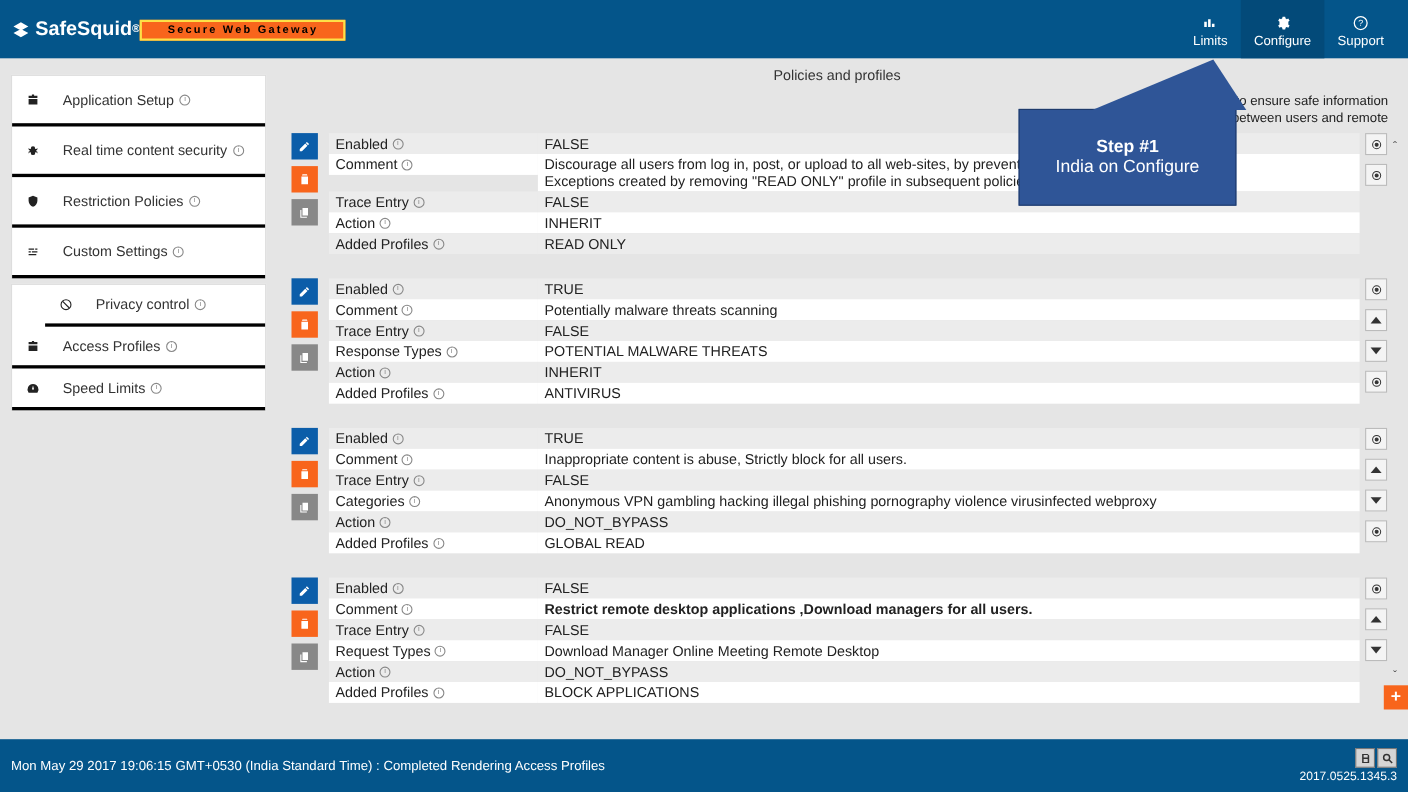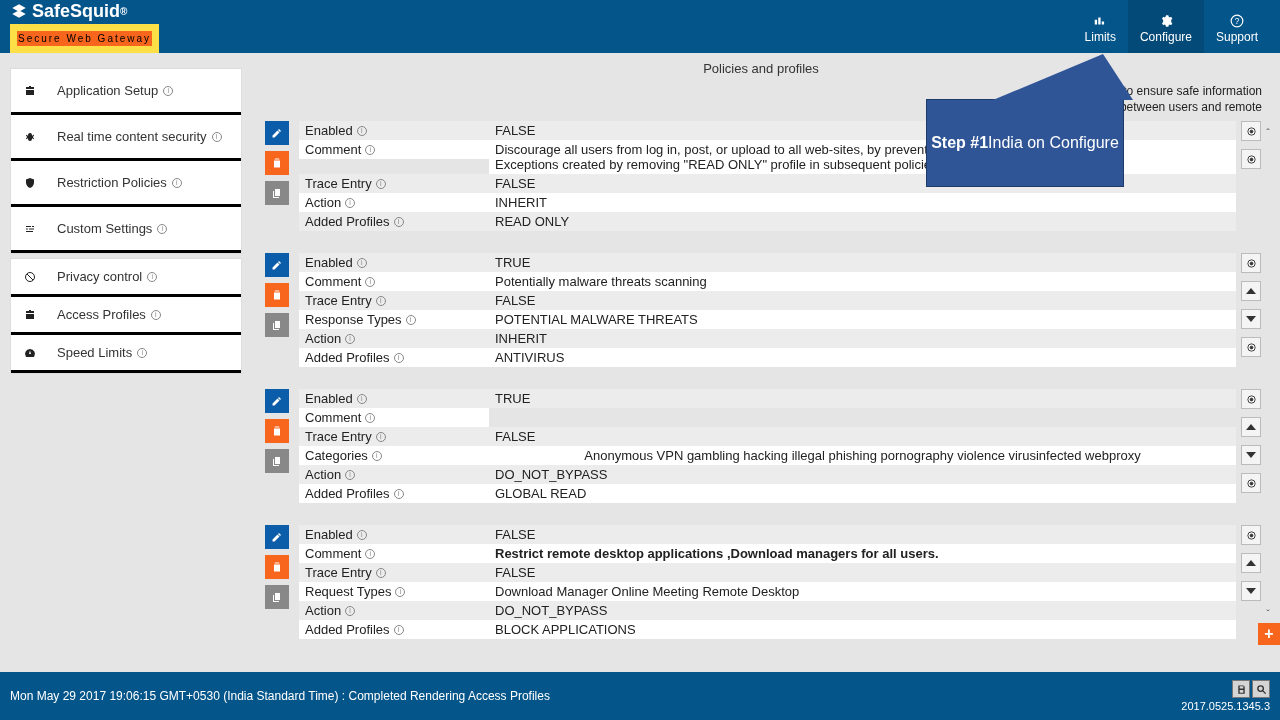--- a/index.html
+++ b/index.html
@@ -1,21 +1,21 @@
 <!DOCTYPE html>
 <html><head>
 <meta charset="utf-8">
 <style>
 * { margin: 0; padding: 0; box-sizing: border-box; }
 body { font-family: "Segoe UI", Arial, sans-serif; font-size: 13px; background: #e5e5e5; width: 1280px; height: 720px; overflow: hidden; position: relative; }
 .topbar { background: #04558a; height: 53px; display: flex; align-items: center; padding: 0 10px; justify-content: space-between; }
-.logo-block { display: flex; flex-direction: column; color: #fff; }
+.logo-block { display: flex; flex-direction: row; color: #fff; }
 .logo-row { display: flex; align-items: center; font-size: 18px; font-weight: bold; }
 .logo-row svg { margin-right: 4px; }
-.logo-tag { background: #f8651c; color: #000; font-size: 10px; letter-spacing: 2px; padding: 2px 1px; margin-top: 2px; border: 7px solid #fde047; }
+.logo-tag { background: #f8651c; color: #000; font-size: 10px; letter-spacing: 2px; padding: 2px 23px; margin-top: 2px; border: 2px solid #fde047; font-weight: bold; }
 .topnav { display: flex; height: 100%; }
 .topnav-item { color: #fff; text-align: center; padding: 8px 12px 4px; font-size: 12px; cursor: pointer; display: flex; flex-direction: column; justify-content: center; }
 .topnav-item.active { background: #034a79; }
 .topnav-item svg { margin: 0 auto 2px; }
 .body-wrap { display: flex; height: 620px; }
 .sidebar { width: 252px; padding: 15px 10px 10px 10px; }
 .side-panel { background: #fff; border: 1px solid #ddd; }
 .side-item { padding: 14px 12px; border-bottom: 3px solid #000000; display: flex; align-items: center; color: #333; cursor: pointer; }
 .side-item svg, .side-item .icon { margin-right: 10px; color: #222; }
 .side-item .info { width: 10px; height: 10px; border-radius: 50%; border: 1px solid #888; display: inline-flex; align-items: center; justify-content: center; font-size: 7px; color: #888; margin-left: 5px; }
@@ -40,21 +40,21 @@
 .side-btn { width: 20px; height: 20px; border: 1px solid #bbb; background: #f4f4f4; display: flex; align-items: center; justify-content: center; margin-bottom: 8px; cursor: pointer; font-size: 10px; color: #333; }
 .caret-up { width:0; height:0; border-left:5px solid transparent; border-right:5px solid transparent; border-bottom:6px solid #333; }
 .caret-down { width:0; height:0; border-left:5px solid transparent; border-right:5px solid transparent; border-top:6px solid #333; }
 .fab { position: absolute; right: 0; bottom: 28px; width: 22px; height: 22px; background: #f8651c; color: #fff; display: flex; align-items: center; justify-content: center; font-size: 16px; font-weight: bold; cursor: pointer; }
 .scrollmark-up { position:absolute; right:10px; top:74px; font-size:11px; color:#555; }
 .scrollmark-down { position:absolute; right:10px; bottom:53px; font-size:11px; color:#555; }
 .statusbar { position: absolute; bottom: 0; left: 0; right: 0; height: 48px; background: #04558a; color: #fff; display: flex; align-items: center; padding: 0 10px; font-size: 12px; justify-content: space-between; }
 .status-right { display: flex; flex-direction: column; align-items: flex-end; }
 .status-icons { display: flex; margin-bottom: 2px; }
 .status-icon-btn { width: 18px; height: 18px; background: #d5d5d5; border: 1px solid #777; margin-left: 2px; display: flex; align-items: center; justify-content: center; color: #333; cursor: pointer; font-size: 11px; }
-.callout { position: absolute; top: 99px; left: 926px; width: 198px; height: 88px; background: #2f5597; color: #fff; display: flex; flex-direction: row; align-items: center; justify-content: center; font-size: 16px; border: 1px solid #1e3a6b; z-index: 10; }
+.callout { position: absolute; top: 99px; left: 926px; width: 198px; height: 88px; background: #2f5597; color: #fff; display: flex; flex-direction: column; align-items: center; justify-content: center; font-size: 16px; border: 1px solid #1e3a6b; z-index: 10; }
 .callout::before { content:""; position:absolute; top:-46px; right:-10px; width:0; height:0; border-left: 110px solid transparent; border-right: 30px solid transparent; border-bottom: 46px solid #2f5597; }
 </style>
 </head>
 <body>
 
 <div class="topbar">
   <div class="logo-block">
     <div class="logo-row">
       <svg width="18" height="18" viewBox="0 0 24 24" fill="#fff">
           <path d="M21 16l-9 5-9-5 9-5 9 5zM12 3l9 5-9 5-9-5 9-5z"></path>
@@ -118,21 +118,21 @@
       </div>
       <div class="side-item">
         <svg width="14" height="12" viewBox="0 0 24 24" fill="#222">
             <path d="M4 6h10v2H4V6zm12 0h4v2h-4V6zM4 11h4v2H4v-2zm6 0h10v2H10v-2zM4 16h14v2H4v-2zm16 0h0v2h0v-2z"></path>
           </svg>
         <span style="margin-left:10px;">Custom Settings</span>
         <span class="info">i</span>
       </div>
     </div>
     <div class="side-panel" style="margin-top:4px;">
-      <div class="side-item" style="padding:10px 12px;">
+      <div class="side-item" style="padding:10px 12px;margin-left:30px;">
         <svg width="14" height="12" viewBox="0 0 24 24" fill="none" stroke="#222" stroke-width="2">
             <circle cx="12" cy="12" r="9"></circle>
             <line x1="6" y1="6" x2="18" y2="18"></line>
           </svg>
         <span style="margin-left:10px;">Privacy control</span>
         <span class="info">i</span>
       </div>
       <div class="side-item" style="padding:10px 12px;">
         <svg width="14" height="12" viewBox="0 0 24 24" fill="#222">
             <path d="M10 4V2h4v2h6v4H4V4h6zm-6 6h16v10H4V10z"></path>
@@ -297,28 +297,29 @@
               </svg>
             </div>
           </div>
           <div class="policy-table">
             <div class="policy-row">
               <div class="label">Enabled <span class="info">i</span></div>
               <div class="val" style="white-space: pre-line;">TRUE</div>
             </div>
             <div class="policy-row">
               <div class="label">Comment <span class="info">i</span></div>
+              <div class="val" style="white-space: pre-line;">Inappropriate content is abuse, Strictly block for all users.</div>
             </div>
             <div class="policy-row">
               <div class="label">Trace Entry <span class="info">i</span></div>
               <div class="val" style="white-space: pre-line;">FALSE</div>
             </div>
             <div class="policy-row">
               <div class="label">Categories <span class="info">i</span></div>
-              <div class="val" style="white-space: pre-line; text-align: center;">Anonymous VPN   gambling   hacking   illegal   phishing   pornography   violence   virusinfected   webproxy</div>
+              <div class="val" style="white-space: pre-line;">Anonymous VPN   gambling   hacking   illegal   phishing   pornography   violence   virusinfected   webproxy</div>
             </div>
             <div class="policy-row">
               <div class="label">Action <span class="info">i</span></div>
               <div class="val" style="white-space: pre-line;">DO_NOT_BYPASS</div>
             </div>
             <div class="policy-row">
               <div class="label">Added Profiles <span class="info">i</span></div>
               <div class="val" style="white-space: pre-line;">GLOBAL READ</div>
             </div>
           </div>

